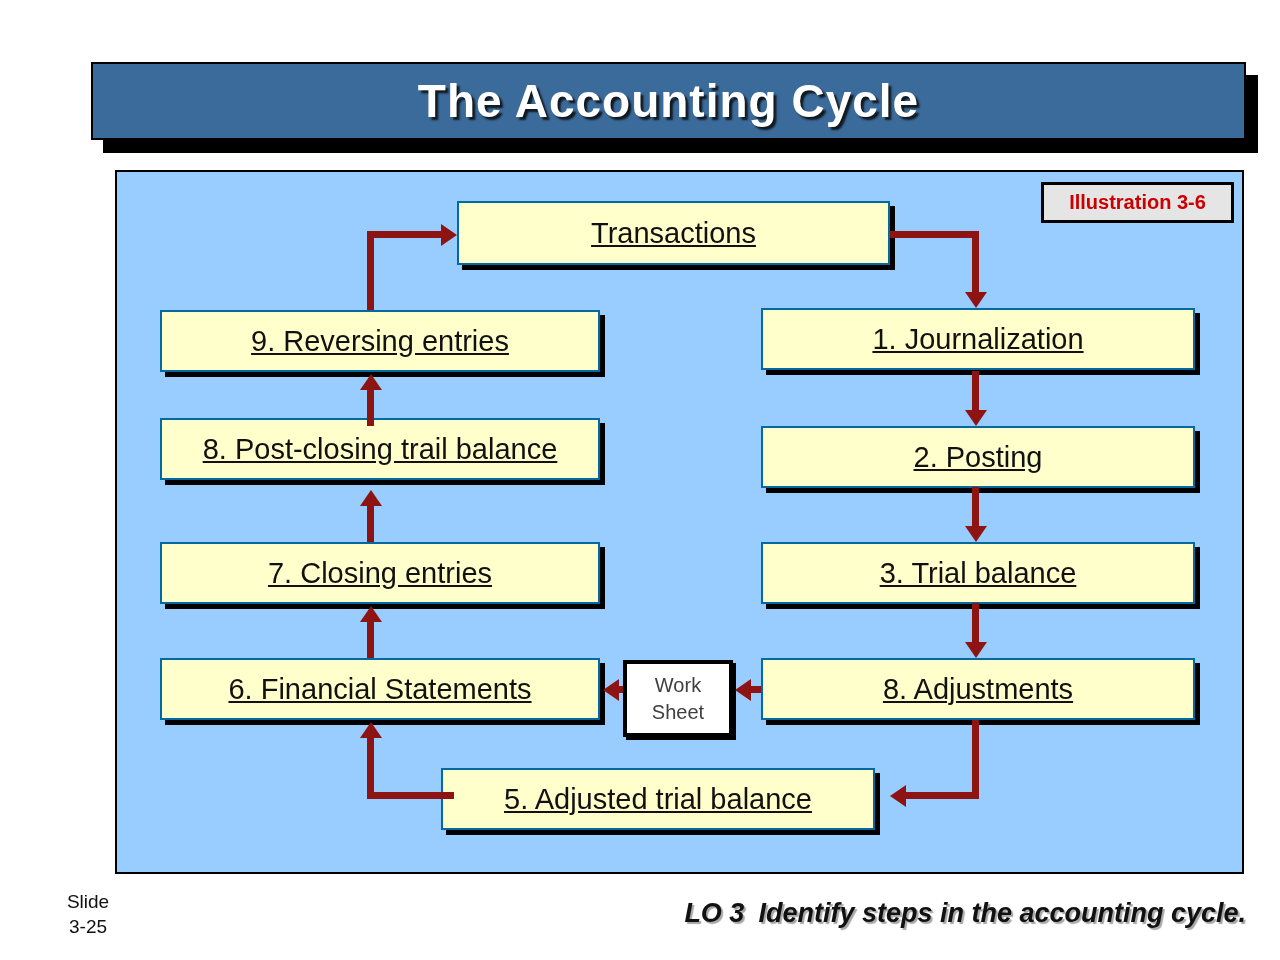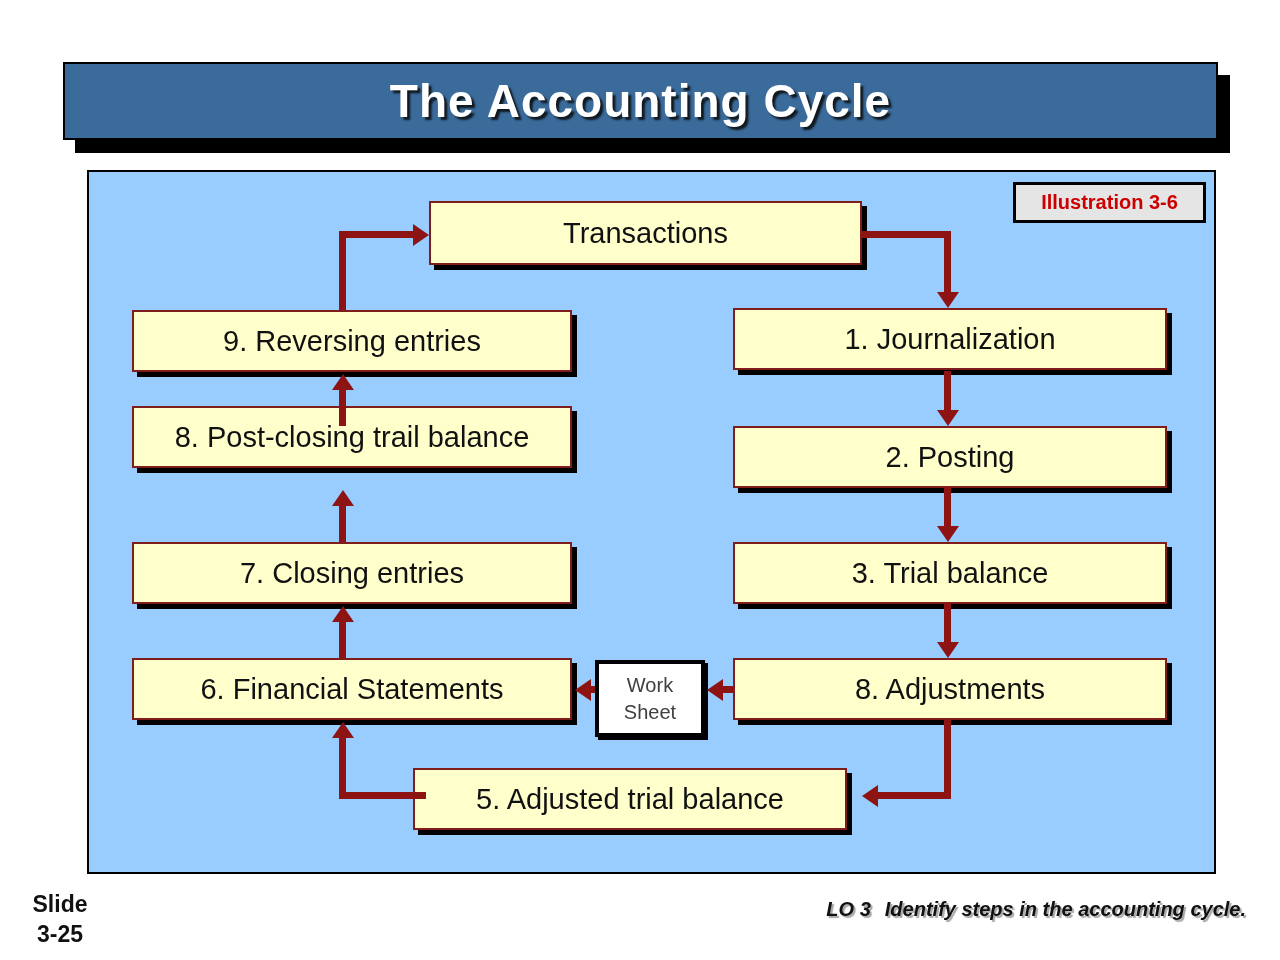--- a/index.html
+++ b/index.html
@@ -1,21 +1,21 @@
 <!DOCTYPE html>
 <html style="--title-bar: #3A6B9B; --panel: #99CCFF; --node: #FFFFCC; --arrow: #8E1414; --illustration-text: #CC0000;"><head>
 <meta charset="utf-8">
 <style>
   html,body{margin:0;padding:0;}
   body{
     width:1280px;height:960px;position:relative;overflow:hidden;
     background:#ffffff;
     font-family:"Liberation Sans","DejaVu Sans",sans-serif;
   }
-  .abs{position:absolute;box-sizing:border-box;}
+  .abs{position:absolute;box-sizing:border-box;margin-left:28px;}
 
   
   .title-bar{
     left:63px;top:62px;width:1155px;height:78px;
     background:var(--title-bar,#3A6B9B);
     border:2px solid #000;
     box-shadow:12px 13px 0 #000;
     display:flex;align-items:center;justify-content:center;
   }
   .title-text{
@@ -35,28 +35,28 @@
     left:1013px;top:182px;width:193px;height:41px;
     background:#e5e5e5;border:3px solid #000;
     display:flex;align-items:center;justify-content:center;
     color:var(--illustration-text,#CC0000);
     font-size:20px;font-weight:bold;
   }
 
   
   .node{
     background:var(--node,#FFFFCC);
-    border:2px solid #7f1d1d;
+    border:2px solid #0369a1;
     box-shadow:5px 5px 0 #000;
     display:flex;align-items:center;justify-content:center;
-    font-size:29px;color:#111;white-space:nowrap;
+    font-size:29px;color:#111;white-space:nowrap;text-decoration:underline;
   }
   .n-transactions{left:429px;top:201px;width:433px;height:64px;}
   .n-step9{left:132px;top:310px;width:440px;height:62px;text-align:right;}
-  .n-step8{left:132px;top:406px;width:440px;height:62px;}
+  .n-step8{left:132px;top:418px;width:440px;height:62px;}
   .n-step7{left:132px;top:542px;width:440px;height:62px;}
   .n-step6{left:132px;top:658px;width:440px;height:62px;}
   .n-step1{left:733px;top:308px;width:434px;height:62px;}
   .n-step2{left:733px;top:426px;width:434px;height:62px;text-align:center;}
   .n-step3{left:733px;top:542px;width:434px;height:62px;}
   .n-step4{left:733px;top:658px;width:434px;height:62px;}
   .n-step5{left:413px;top:768px;width:434px;height:62px;}
 
   .n-worksheet{
     left:595px;top:660px;width:110px;height:77px;
@@ -73,25 +73,25 @@
   .head-left{width:0;height:0;border-right:16px solid var(--arrow,#8E1414);
     border-top:11px solid transparent;border-bottom:11px solid transparent;}
   .head-down{width:0;height:0;border-top:16px solid var(--arrow,#8E1414);
     border-left:11px solid transparent;border-right:11px solid transparent;}
   .head-up{width:0;height:0;border-bottom:16px solid var(--arrow,#8E1414);
     border-left:11px solid transparent;border-right:11px solid transparent;}
 
   
   .slide-number{
     left:28px;top:890px;width:64px;text-align:center;
-    font-size:23px;font-weight:bold;color:#111;line-height:1.3;
+    font-size:19px;font-weight:normal;color:#111;line-height:1.3;
   }
   .lo-line{
     right:34px;top:898px;text-align:right;
-    font-size:20px;font-weight:bold;font-style:italic;color:#111;
+    font-size:27px;font-weight:bold;font-style:italic;color:#111;
     text-shadow:2px 2px 1px rgba(0,0,0,.35);white-space:nowrap;
   }
   .lo-line .gap{display:inline-block;width:14px;}
 </style>
 </head>
 <body>
 
 <div class="abs title-bar">
   <span class="title-text">The Accounting Cycle</span>
 </div>

